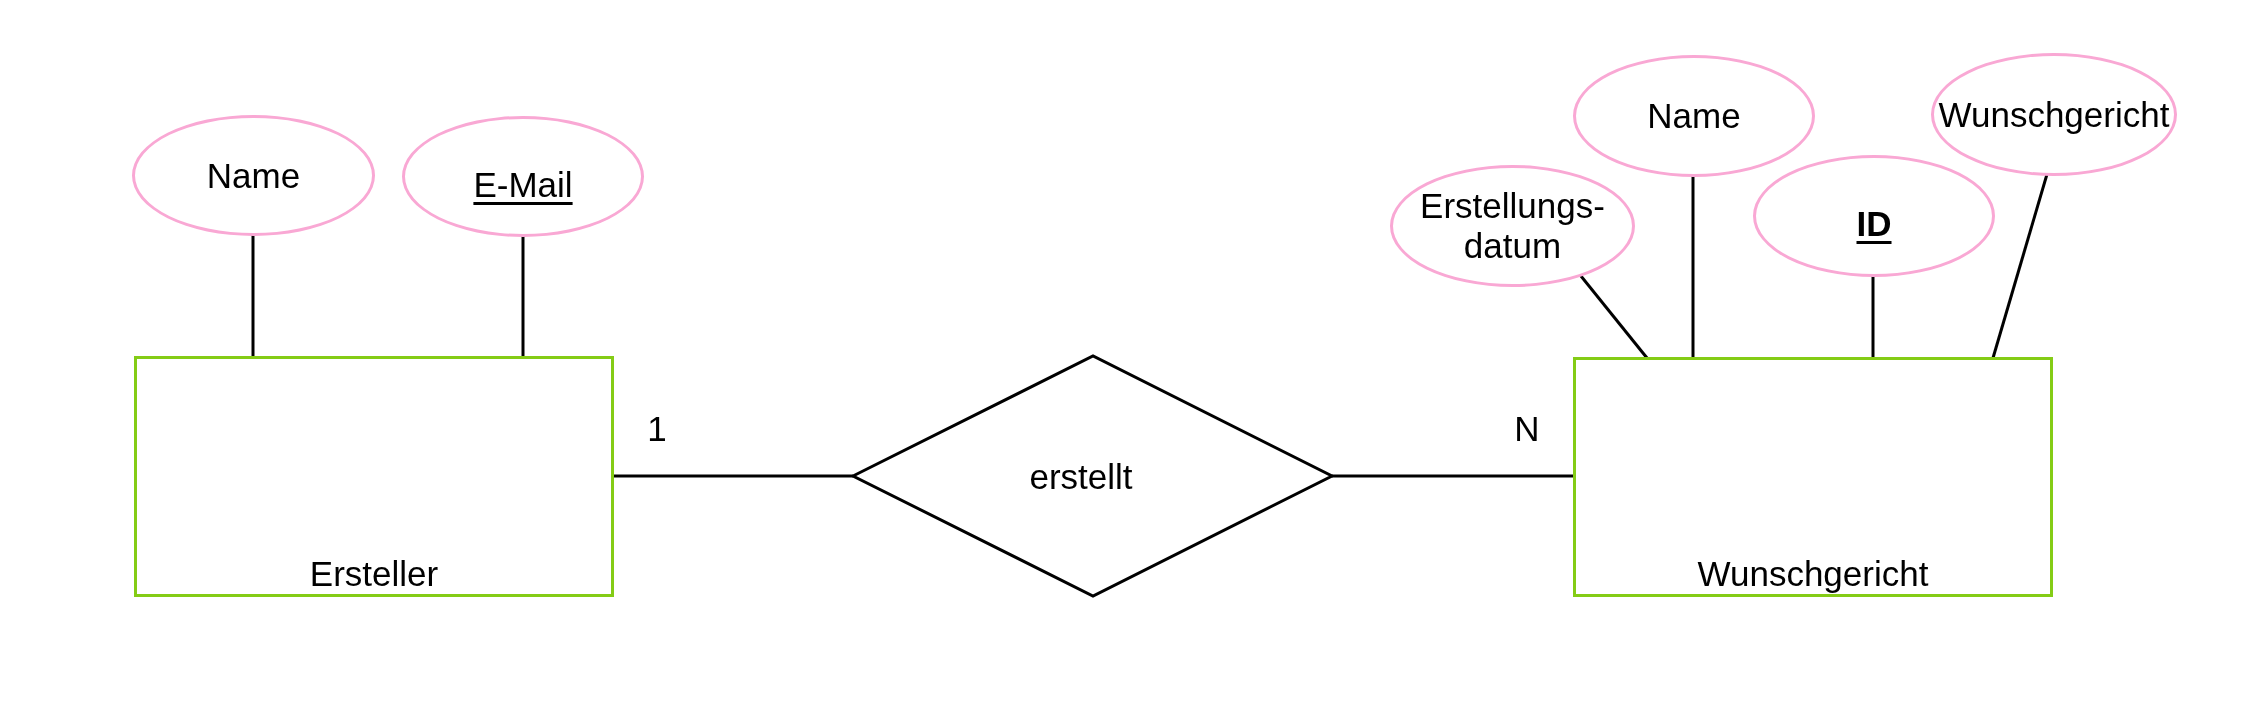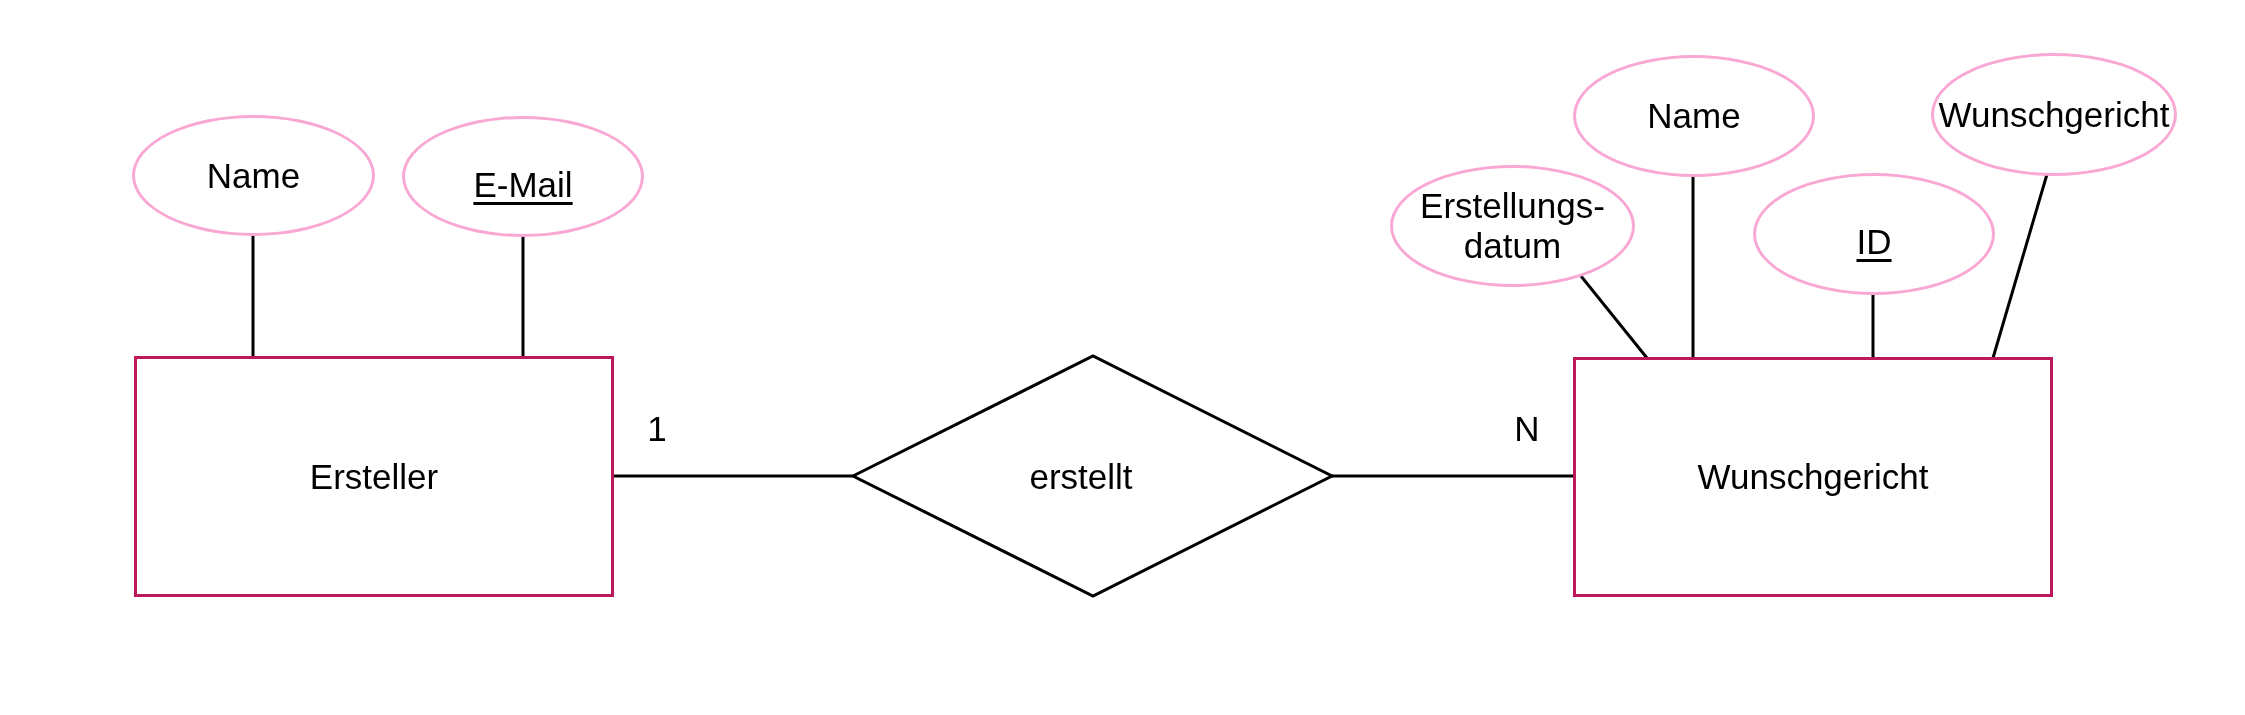--- a/index.html
+++ b/index.html
@@ -19,44 +19,44 @@
   .lines-svg {
     position: absolute;
     left: 0;
     top: 0;
     width: 2245px;
     height: 715px;
   }
   .entity {
     position: absolute;
     box-sizing: border-box;
-    border: 3px solid #be185d;
+    border: 3px solid #84cc16;
     background: #ffffff;
     display: flex;
-    align-items: center;
+    align-items: flex-end;
     justify-content: center;
   }
   .entity-ersteller   { left: 134px;  top: 356px; width: 480px; height: 241px; }
   .entity-wunschgericht { left: 1573px; top: 357px; width: 480px; height: 240px; }
   .attr {
     position: absolute;
     box-sizing: border-box;
     border: 3px solid #f9a8d4;
     border-radius: 50%;
     background: #ffffff;
     display: flex;
     align-items: center;
     justify-content: center;
     text-align: center;
   }
   .attr-name-left      { left: 132px;  top: 115px; width: 243px; height: 121px; }
   .attr-email          { left: 402px;  top: 116px; width: 242px; height: 121px; }
   .attr-erstellungsdatum { left: 1390px; top: 165px; width: 245px; height: 122px; }
   .attr-name-right     { left: 1573px; top: 55px;  width: 242px; height: 122px; }
-  .attr-id             { left: 1753px; top: 173px; width: 242px; height: 122px; }
+  .attr-id             { left: 1753px; top: 155px; width: 242px; height: 122px; font-weight: bold; }
   .attr-beschreibung   { left: 1931px; top: 53px;  width: 246px; height: 123px; }
   .label {
     font-size: 35px;
     line-height: 40px;
     white-space: pre-line;
   }
   .underline {
     text-decoration: underline;
     text-decoration-thickness: 3px;
     text-underline-offset: 5px;

